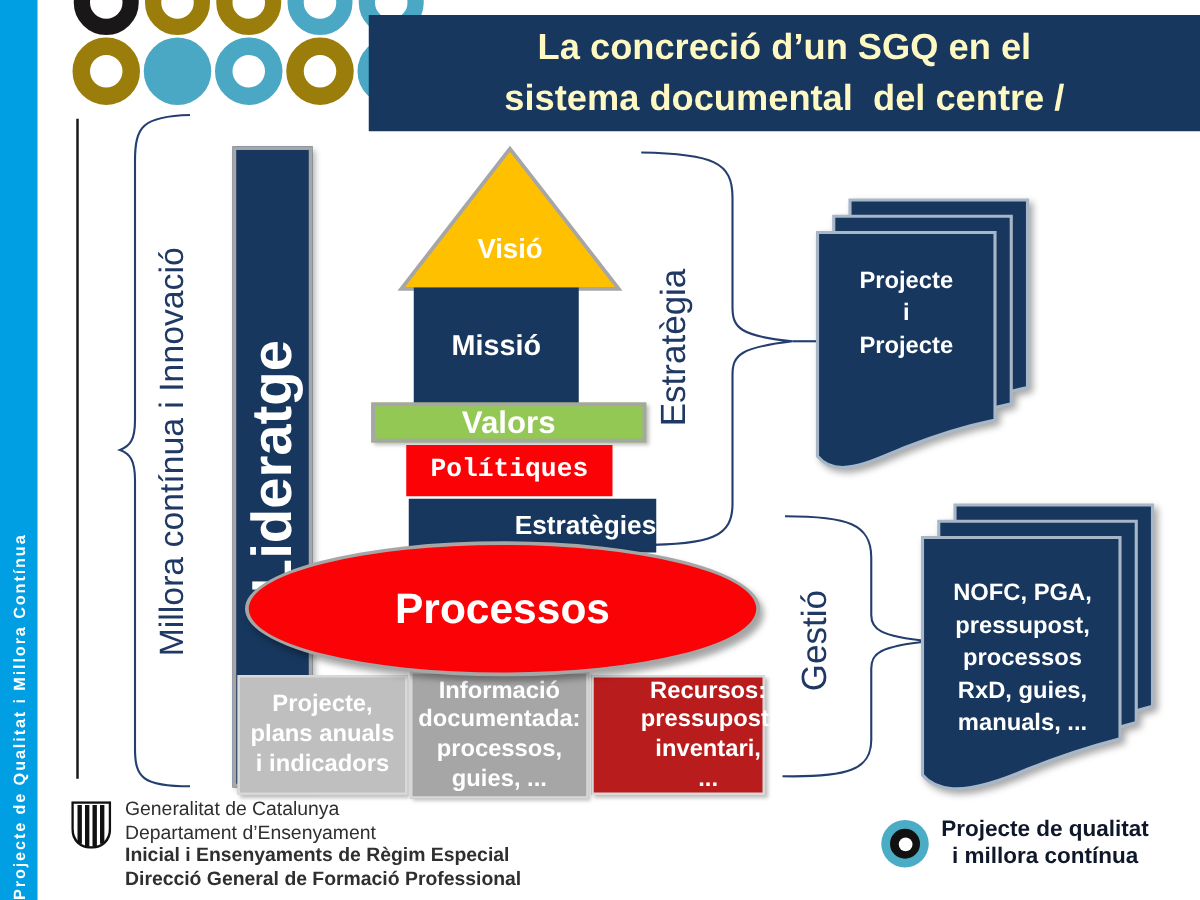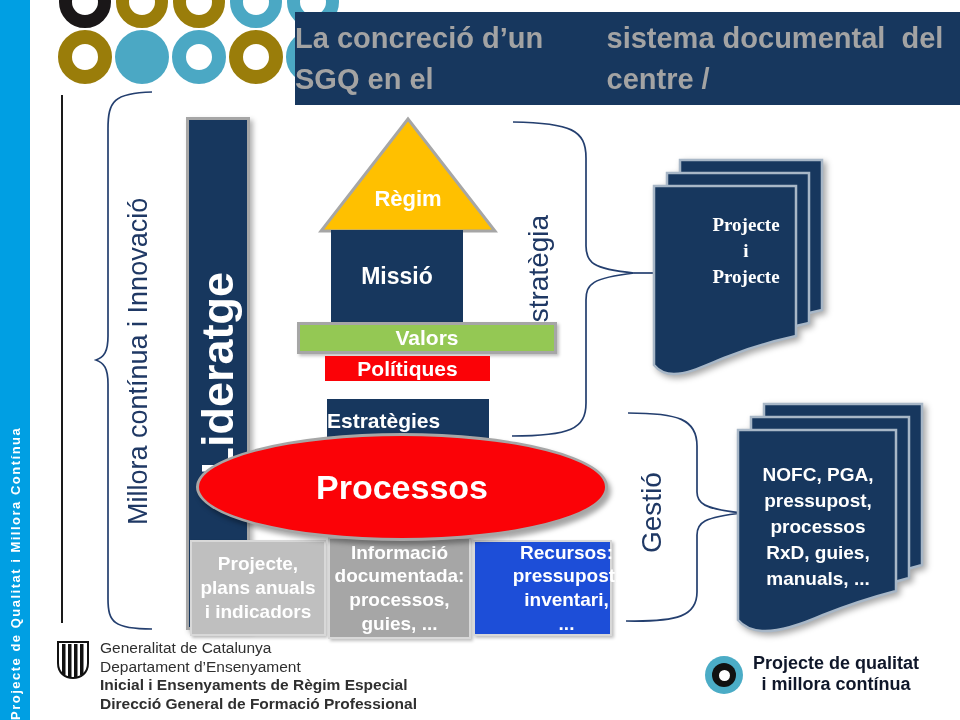--- a/index.html
+++ b/index.html
@@ -15,22 +15,22 @@
   
   .ring{position:absolute;border-radius:50%;box-sizing:border-box;background:transparent;}
   .r1{width:52px;height:52px;border-width:13px;border-style:solid;top:-24px;}
   .r2{width:54px;height:54px;border-width:14px;border-style:solid;top:30px;}
   .c-black{border-color:#1A1718;}
   .c-olive{border-color:#9A7D0A;}
   .c-teal{border-color:#4BA8C4;}
   .c-teal-fill{background:#4BA8C4;border:none;}
 
   
-  .title-box{left:295px;top:12px;width:665px;height:93px;background:#17375E;color:#a3a3a3;
-      display:flex;flex-direction:row;justify-content:center;align-items:center;
+  .title-box{left:295px;top:12px;width:665px;height:93px;background:#17375E;color:#fef9c3;
+      display:flex;flex-direction:column;justify-content:center;align-items:center;
       font-weight:bold;font-size:29px;line-height:1.4;z-index:6;}
   .title-line{white-space:pre-wrap;}
 
   
   .vlab{writing-mode:vertical-rl;transform:rotate(180deg);color:#1F3864;white-space:nowrap;}
   .millora{left:112px;top:196px;width:52px;height:330px;font-size:27px;display:flex;align-items:center;justify-content:center;}
   .estrategia-lab{left:516px;top:203px;width:46px;height:150px;font-size:28px;display:flex;align-items:center;justify-content:center;}
   .gestio-lab{left:629px;top:460px;width:46px;height:106px;font-size:28px;display:flex;align-items:center;justify-content:center;}
 
   .blackline{left:61px;top:95px;width:2px;height:528px;background:#1a1a1a;}
@@ -38,40 +38,40 @@
   
   .lider{left:186px;top:117px;width:64px;height:513px;background:#17375E;border:3px solid #A6A6A6;
       box-sizing:border-box;display:flex;align-items:center;justify-content:center;z-index:2;
       box-shadow:3px 3px 5px rgba(0,0,0,0.3);}
   .lider-text{writing-mode:vertical-rl;transform:rotate(180deg);color:#fff;font-weight:bold;font-size:45px;}
 
   
   .tower-txt{color:#fff;font-weight:bold;text-align:center;}
   .visio-lab{left:330px;top:186px;width:156px;font-size:22px;z-index:3;}
   .missio{left:331px;top:230px;width:132px;height:93px;background:#17375E;display:flex;align-items:center;justify-content:center;font-size:23px;z-index:3;}
-  .valors{left:297px;top:322px;width:260px;height:32px;background:#94C854;border:3px solid #A6A6A6;box-sizing:border-box;
-      display:flex;align-items:center;justify-content:center;font-size:21px;z-index:3;box-shadow:2px 2px 3px rgba(0,0,0,0.25);}
-  .politiques{left:325px;top:356px;width:165px;height:25px;background:#FB0207;display:flex;align-items:center;justify-content:center;font-size:21px;z-index:3;}
-  .estrategies{left:327px;top:399px;width:162px;height:43px;background:#17375E;display:flex;align-items:center;justify-content:flex-start;font-size:21px;z-index:3;}
+  .valors{left:297px;top:322px;width:220px;height:32px;background:#94C854;border:3px solid #A6A6A6;box-sizing:border-box;
+      display:flex;align-items:center;justify-content:center;font-size:25px;z-index:3;box-shadow:2px 2px 3px rgba(0,0,0,0.25);}
+  .politiques{left:325px;top:356px;width:165px;height:41px;background:#FB0207;display:flex;align-items:center;justify-content:center;font-size:21px;z-index:3;font-family:Liberation Mono, monospace;}
+  .estrategies{left:327px;top:399px;width:162px;height:43px;background:#17375E;display:flex;align-items:center;justify-content:flex-end;font-size:21px;z-index:3;padding-left:36px;}
   .processos{left:196px;top:433px;width:412px;height:108px;background:#FB0207;border:3px solid #A6A6A6;border-radius:50%;
       box-sizing:border-box;display:flex;align-items:center;justify-content:center;font-size:34px;z-index:4;
       box-shadow:3px 4px 5px rgba(0,0,0,0.35);}
 
   
   .gbox{box-sizing:border-box;border:2px solid #D8D8D8;color:#fff;font-weight:bold;font-size:19px;line-height:1.25;
       display:flex;flex-direction:column;align-items:center;justify-content:center;text-align:center;z-index:3;
       box-shadow:2px 2px 3px rgba(0,0,0,0.25);}
   .gbox1{left:190px;top:540px;width:136px;height:96px;background:#BFBFBF;}
   .gbox2{left:328px;top:537px;width:143px;height:102px;background:#A6A6A6;}
-  .gbox3{left:473px;top:540px;width:139px;height:96px;background:#1d4ed8;padding-left:48px;}
+  .gbox3{left:473px;top:540px;width:139px;height:96px;background:#b91c1c;padding-left:48px;}
 
   
   .docsvg{filter:drop-shadow(3px 3px 3px rgba(0,0,0,0.35));}
   .doc-text{color:#fff;font-weight:bold;text-align:center;font-size:19px;line-height:26px;z-index:5;}
-  .doc1-text{left:681px;top:212px;width:130px;font-family:Liberation Serif, serif;}
+  .doc1-text{left:660px;top:212px;width:130px;}
   .doc2-text{left:745px;top:462px;width:146px;}
 
   
   .org-text{left:100px;top:639px;font-size:15.5px;line-height:18.5px;color:#2F2F2F;}
   .org-text .b{font-weight:bold;}
   .pq-circle{left:705px;top:656px;width:38px;height:38px;border-radius:50%;background:#4BACC6;
       display:flex;align-items:center;justify-content:center;}
   .pq-inner{width:24px;height:24px;border-radius:50%;background:#111;display:flex;align-items:center;justify-content:center;}
   .pq-dot{width:11px;height:11px;border-radius:50%;background:#fff;}
   .pq-text{left:753px;top:653px;font-size:18px;font-weight:bold;color:#0f172a;line-height:21px;text-align:center;}
@@ -121,21 +121,21 @@
   <div class="abs vlab estrategia-lab">Estratègia</div>
   <div class="abs vlab gestio-lab">Gestió</div>
 
   <div class="abs lider">
     <div class="lider-text">Lideratge</div>
   </div>
 
   <svg class="abs" style="left:318px;top:116px;z-index:3;" width="180" height="118" viewBox="0 0 180 118">
     <polygon points="90,3 3,115 177,115" fill="#FFC000" stroke="#A6A6A6" stroke-width="3"></polygon>
   </svg>
-  <div class="abs tower-txt visio-lab">Règim</div>
+  <div class="abs tower-txt visio-lab">Visió</div>
 
   <div class="abs tower-txt missio">
     <span>Missió</span>
   </div>
   <div class="abs tower-txt valors">
     <span>Valors</span>
   </div>
   <div class="abs tower-txt politiques">
     <span>Polítiques</span>
   </div>

